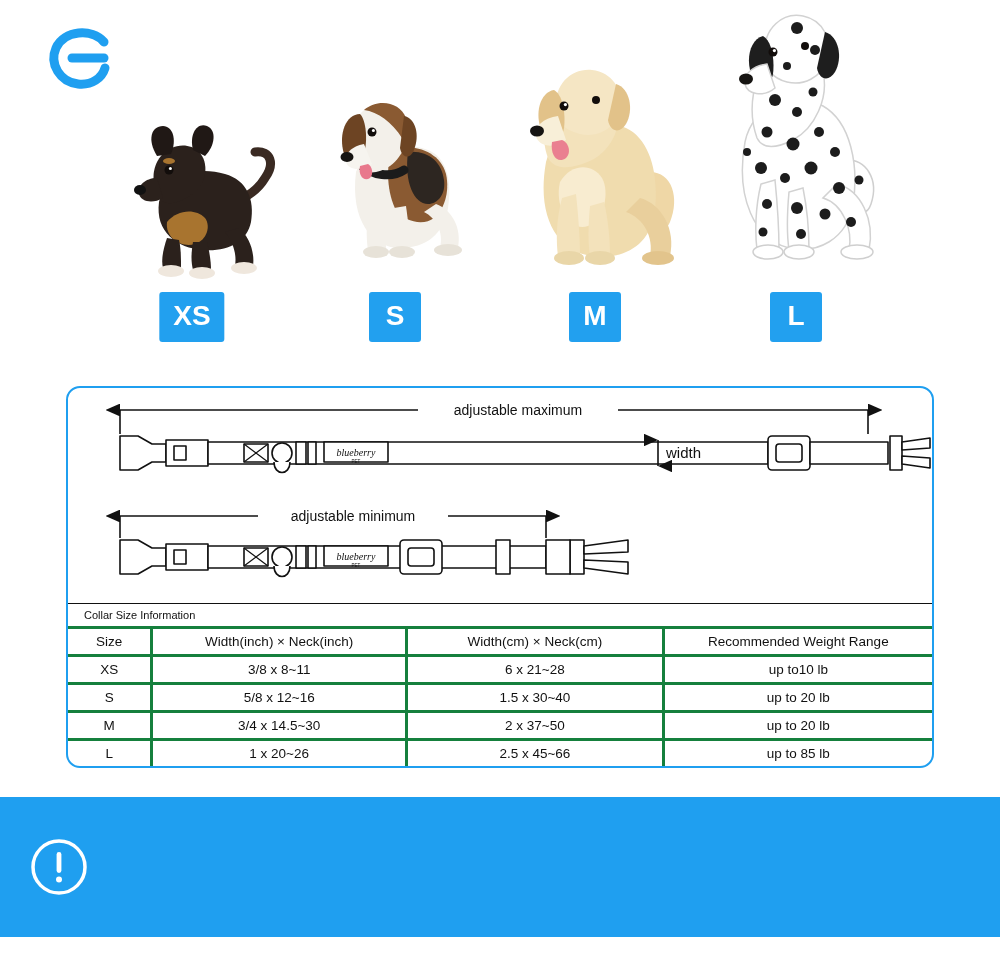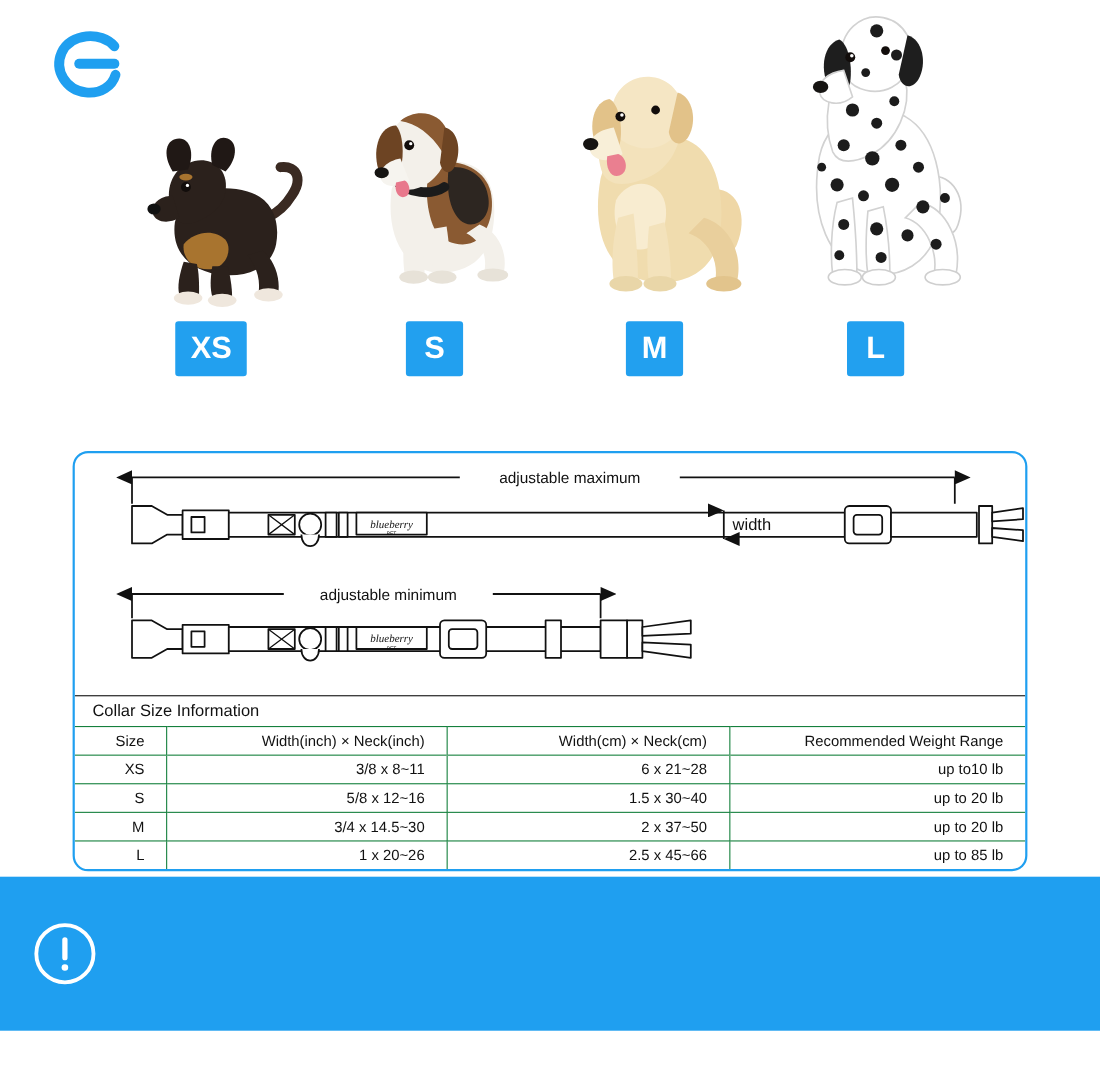--- a/index.html
+++ b/index.html
@@ -62,21 +62,20 @@
 
   
   .panel {
     position: absolute;
     left: 66px; top: 386px;
     width: 868px; height: 382px;
     border: 2px solid #1f9ff0;
     border-radius: 14px;
     background: #ffffff;
     overflow: hidden;
-    margin-top: 24px;
   }
   .diagram {
     position: relative;
     width: 100%;
     height: 210px;
   }
   .diagram svg { display: block; }
 
   
   .tbl-wrap {
@@ -87,28 +86,28 @@
   table.sizes {
     width: 100%;
     border-collapse: collapse;
     font-size: 13.5px;
     color: #111111;
   }
   table.sizes caption {
     caption-side: top;
     text-align: left;
     padding: 5px 0 5px 16px;
-    font-size: 15px;
+    font-size: 11px;
     color: #111111;
     border-top: 1px solid #111111;
   }
   table.sizes th, table.sizes td {
-    border: 1px solid #15803d;
+    border: 3px solid #15803d;
     padding: 5px 20px;
-    text-align: right;
+    text-align: center;
     font-weight: normal;
   }
   table.sizes th { font-weight: normal; }
   table.sizes tr > *:nth-child(1) { width: 84px; }
   table.sizes tr > *:nth-child(2) { width: 256px; }
   table.sizes tr > *:nth-child(3) { width: 258px; }
   table.sizes tr > *:nth-child(4) { width: 270px; }
   table.sizes tr > *:first-child { border-left: none; }
   table.sizes tr > *:last-child { border-right: none; }
   table.sizes tr:last-child > * { border-bottom: none; }

